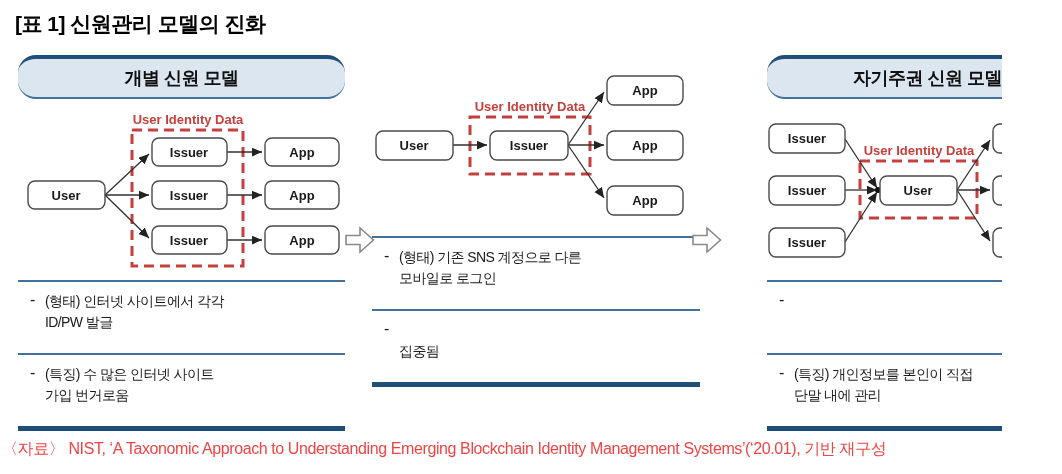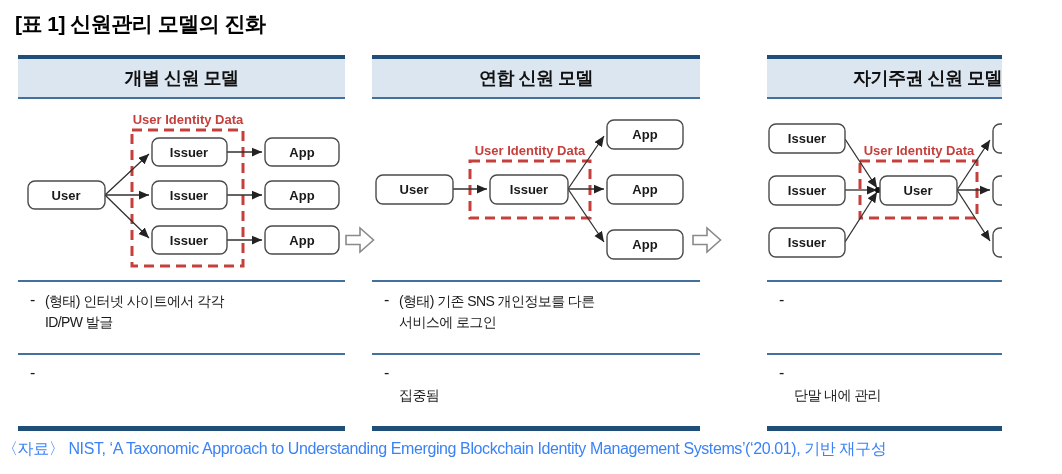--- a/index.html
+++ b/index.html
@@ -10,29 +10,29 @@
     --ink:#1b1b1b;
     --boxstroke:#4a4a4a;
   }
   *{margin:0;padding:0;box-sizing:border-box;}
   body{background:#ffffff;font-family:"Liberation Sans","DejaVu Sans",sans-serif;}
   .page{position:relative;width:1002px;height:474px;background:#ffffff;overflow:hidden;}
   .doc-title{position:absolute;left:15px;top:10px;font-size:21px;font-weight:700;color:#000;letter-spacing:-0.5px;}
   .panel{position:absolute;top:55px;}
   .panel-header{border-top:4px solid var(--navy);border-bottom:2px solid var(--thin);background:var(--hdrbg);
     height:44px;display:flex;align-items:center;justify-content:center;
-    font-size:18px;font-weight:600;color:#111;letter-spacing:-0.5px;}
+    font-size:18px;font-weight:600;color:#111;letter-spacing:-0.5px;border-radius:18px;}
   .diagram{display:block;width:100%;height:181px;}
   .features{border-top:2px solid var(--thin);border-bottom:5px solid var(--navy);}
   .feature-row{height:71px;padding:9px 2px 0 12px;display:flex;}
   .feature-row.first{border-bottom:2px solid var(--thin);height:73px;}
   .dash{width:15px;flex:none;font-size:16px;color:var(--ink);}
   .ftext{flex:1;font-size:14px;line-height:1.5;color:var(--ink);letter-spacing:-0.6px;}
   .transition-arrow{position:absolute;top:226px;}
-  .source-line{position:absolute;left:2px;top:439px;font-size:16px;color:#3b82f6;letter-spacing:-0.4px;white-space:nowrap;}
+  .source-line{position:absolute;left:2px;top:439px;font-size:16px;color:#ef4444;letter-spacing:-0.4px;white-space:nowrap;}
   svg text.boxlabel{font-family:"Liberation Sans","DejaVu Sans",sans-serif;font-size:13px;font-weight:700;fill:#1a1a1a;}
   svg text.redlabel{font-family:"Liberation Sans","DejaVu Sans",sans-serif;font-size:13px;font-weight:700;fill:var(--red);}
   svg rect.node{fill:#ffffff;stroke:var(--boxstroke);stroke-width:1.4;}
   svg rect.idbound{fill:none;stroke:var(--red);stroke-width:3;stroke-dasharray:10 6;}
   svg line.arrow{stroke:#303030;stroke-width:1.3;}
 </style>
 </head>
 <body>
 
 <div class="page">
@@ -80,26 +80,26 @@
       <text class="boxlabel" x="284" y="146" text-anchor="middle">App</text>
     </svg>
 
     <div class="features">
       <div class="feature-row first">
         <span class="dash">-</span>
         <span class="ftext"><span>(형태) 인터넷 사이트에서 각각</span><br><span>ID/PW 발글</span></span>
       </div>
       <div class="feature-row">
         <span class="dash">-</span>
+        <span class="ftext"><span>(특징) 수 많은 인터넷 사이트</span><br><span>가입 번거로움</span></span>
       </div>
     </div>
   </div>
 
   <div class="panel" style="left:372px;width:328px;">
-    <div class="panel-header">연합 신원 모델</div>
 
     <svg class="diagram" viewBox="0 0 328 181">
       <text class="redlabel" x="158" y="56" text-anchor="middle">User Identity Data</text>
       <rect class="idbound" x="98" y="62" width="120" height="57"></rect>
 
       <line class="arrow" x1="81" y1="90" x2="115" y2="90" marker-end="url(#ah)"></line>
       <line class="arrow" x1="196" y1="90" x2="232" y2="37" marker-end="url(#ah)"></line>
       <line class="arrow" x1="196" y1="90" x2="232" y2="90" marker-end="url(#ah)"></line>
       <line class="arrow" x1="196" y1="90" x2="232" y2="143" marker-end="url(#ah)"></line>
 
@@ -113,21 +113,21 @@
       <text class="boxlabel" x="273" y="40" text-anchor="middle">App</text>
       <rect class="node" x="235" y="76" width="76" height="29" rx="7"></rect>
       <text class="boxlabel" x="273" y="95" text-anchor="middle">App</text>
       <rect class="node" x="235" y="131" width="76" height="29" rx="7"></rect>
       <text class="boxlabel" x="273" y="150" text-anchor="middle">App</text>
     </svg>
 
     <div class="features">
       <div class="feature-row first">
         <span class="dash">-</span>
-        <span class="ftext"><span>(형태) 기존 SNS 개인정보를 다른</span><br><span>서비스에 로그인</span></span>
+        <span class="ftext"><span>(형태) 기존 SNS 계정으로 다른</span><br><span>모바일로 로그인</span></span>
       </div>
       <div class="feature-row">
         <span class="dash">-</span>
         <span class="ftext"><br><span>집중됨</span></span>
       </div>
     </div>
   </div>
 
   <div class="panel" style="left:767px;width:321px;">
     <div class="panel-header">자기주권 신원 모델</div>
@@ -161,21 +161,21 @@
       <rect class="node" x="226" y="129" width="77" height="29" rx="7"></rect>
       <text class="boxlabel" x="264" y="148" text-anchor="middle">App</text>
     </svg>
 
     <div class="features">
       <div class="feature-row first">
         <span class="dash">-</span>
       </div>
       <div class="feature-row">
         <span class="dash">-</span>
-        <span class="ftext"><br><span>단말 내에 관리</span></span>
+        <span class="ftext"><span>(특징) 개인정보를 본인이 직접</span><br><span>단말 내에 관리</span></span>
       </div>
     </div>
   </div>
 
   <svg class="transition-arrow" style="left:345px;" width="30" height="28" viewBox="0 0 30 28">
     <polygon points="1,9.5 15,9.5 15,2 28.5,14 15,26 15,18.5 1,18.5" fill="#ffffff" stroke="#8a8a8a" stroke-width="1.6"></polygon>
   </svg>
   <svg class="transition-arrow" style="left:692px;" width="30" height="28" viewBox="0 0 30 28">
     <polygon points="1,9.5 15,9.5 15,2 28.5,14 15,26 15,18.5 1,18.5" fill="#ffffff" stroke="#8a8a8a" stroke-width="1.6"></polygon>
   </svg>

